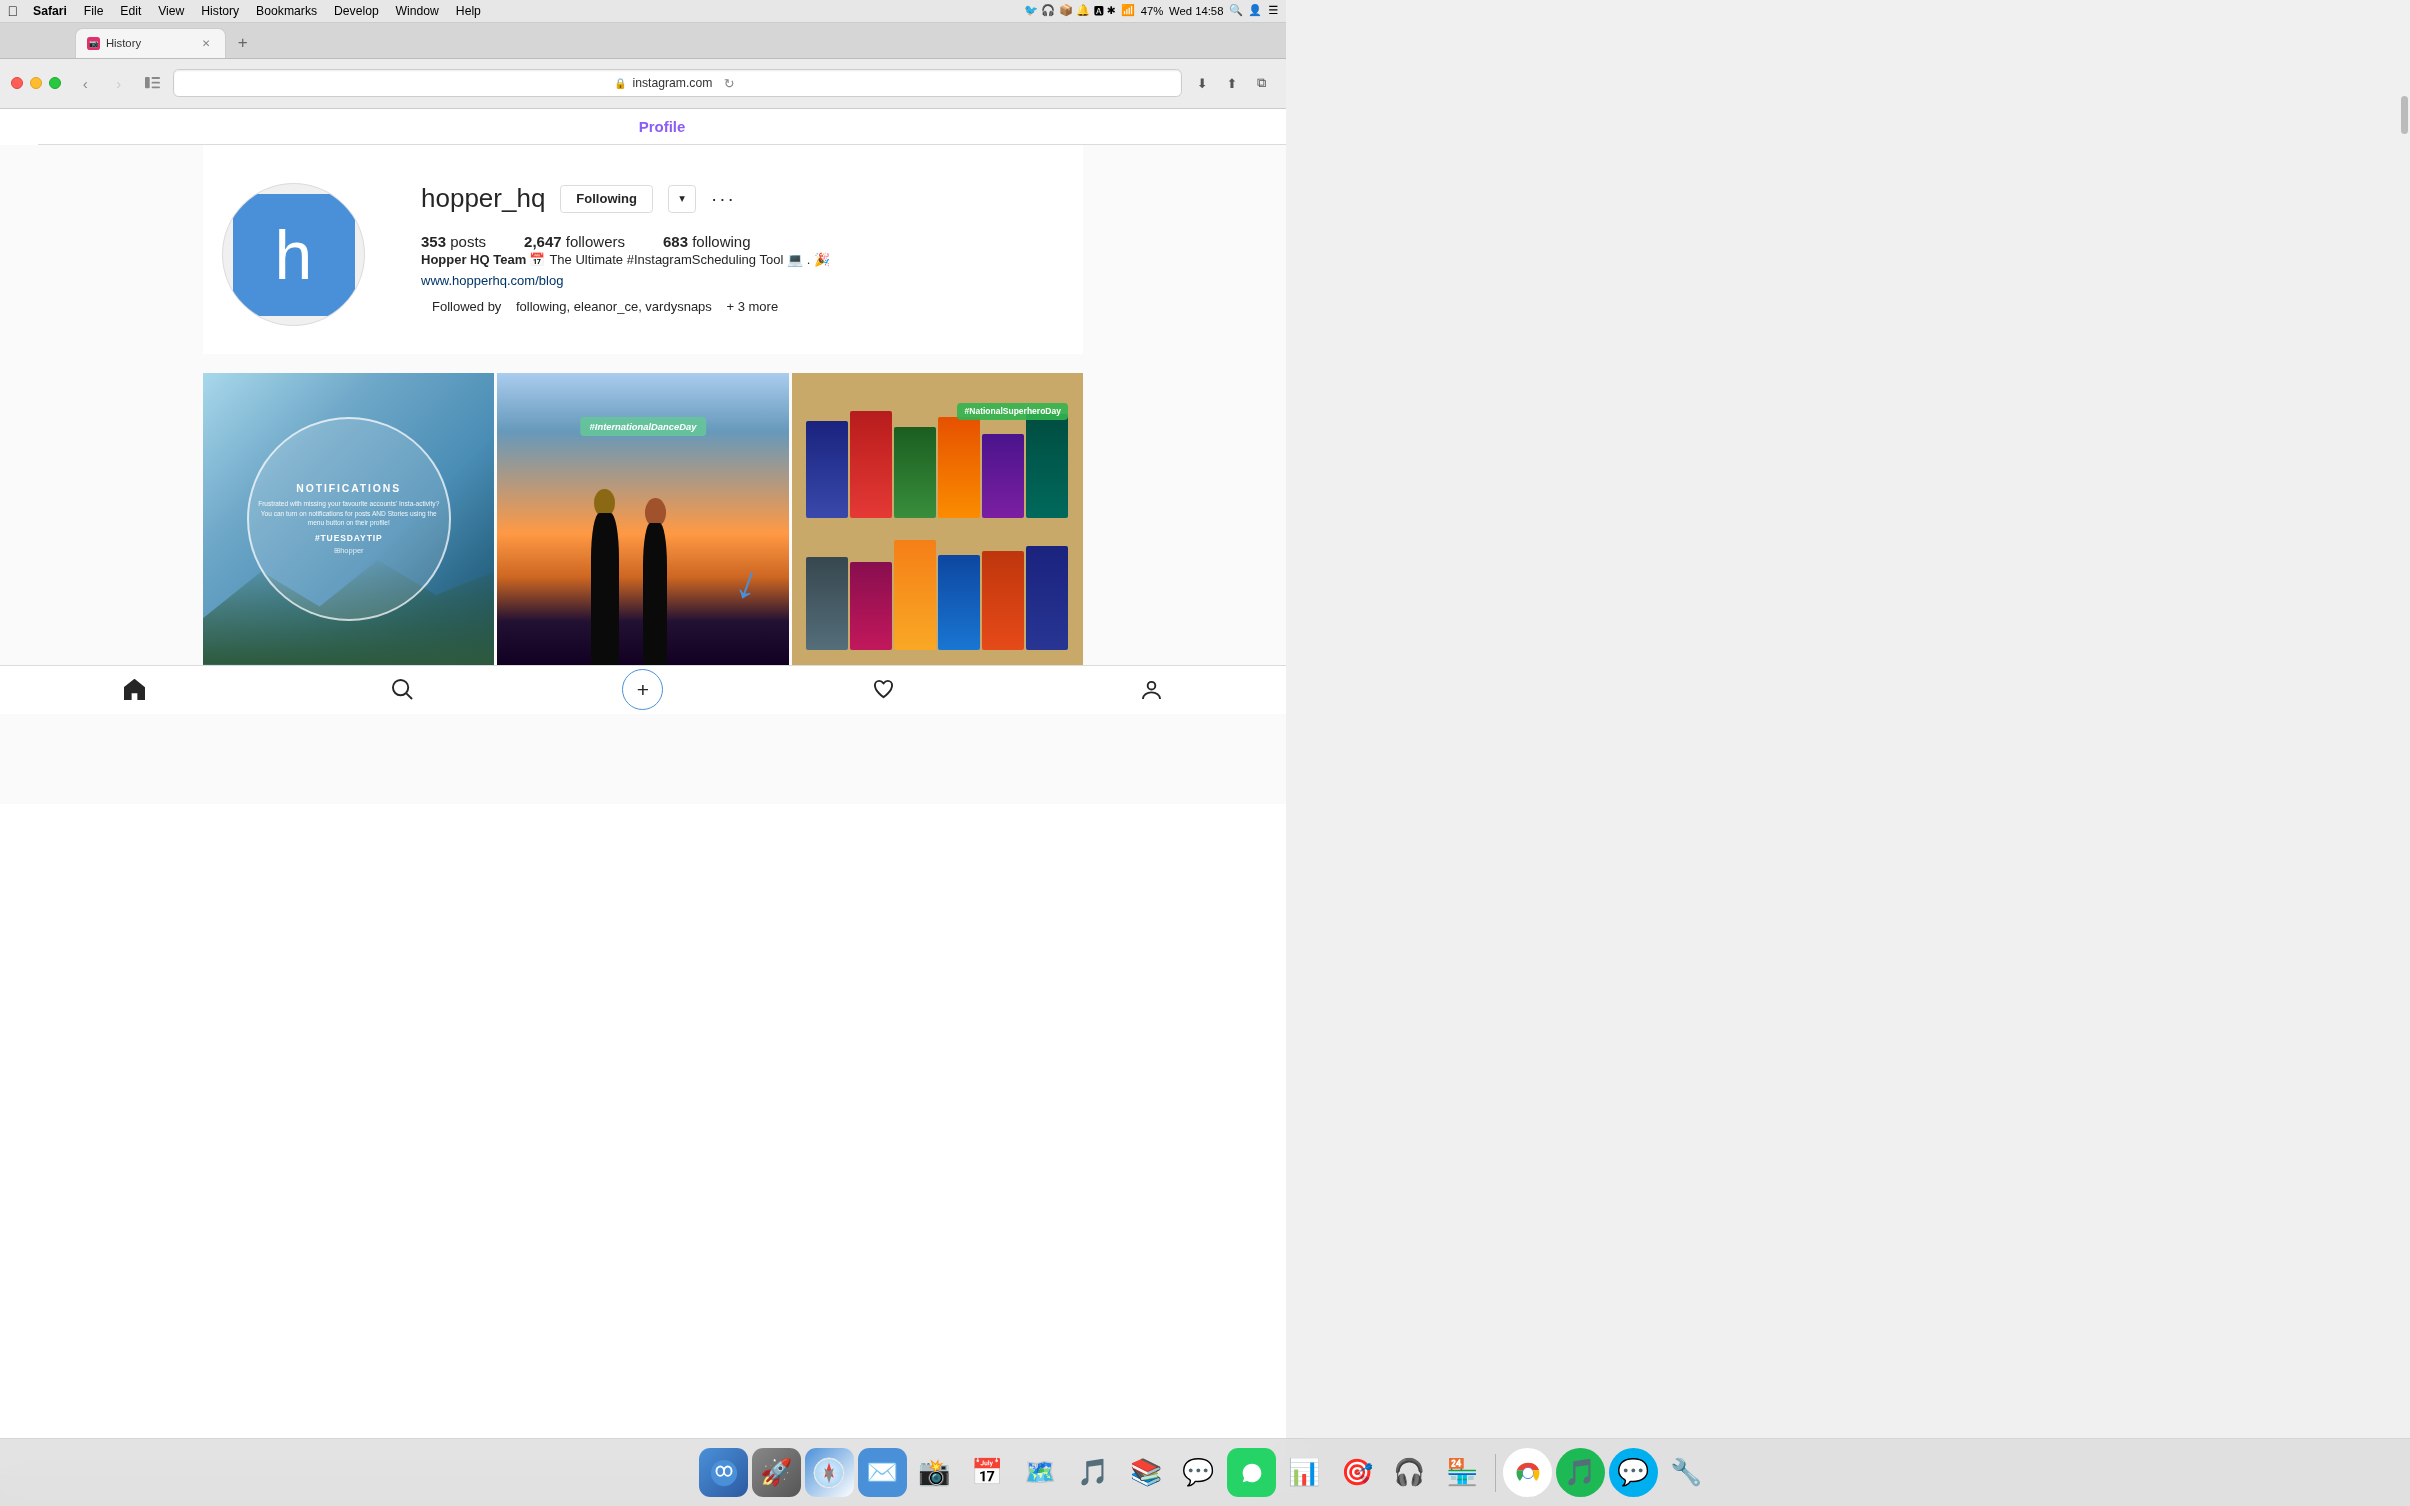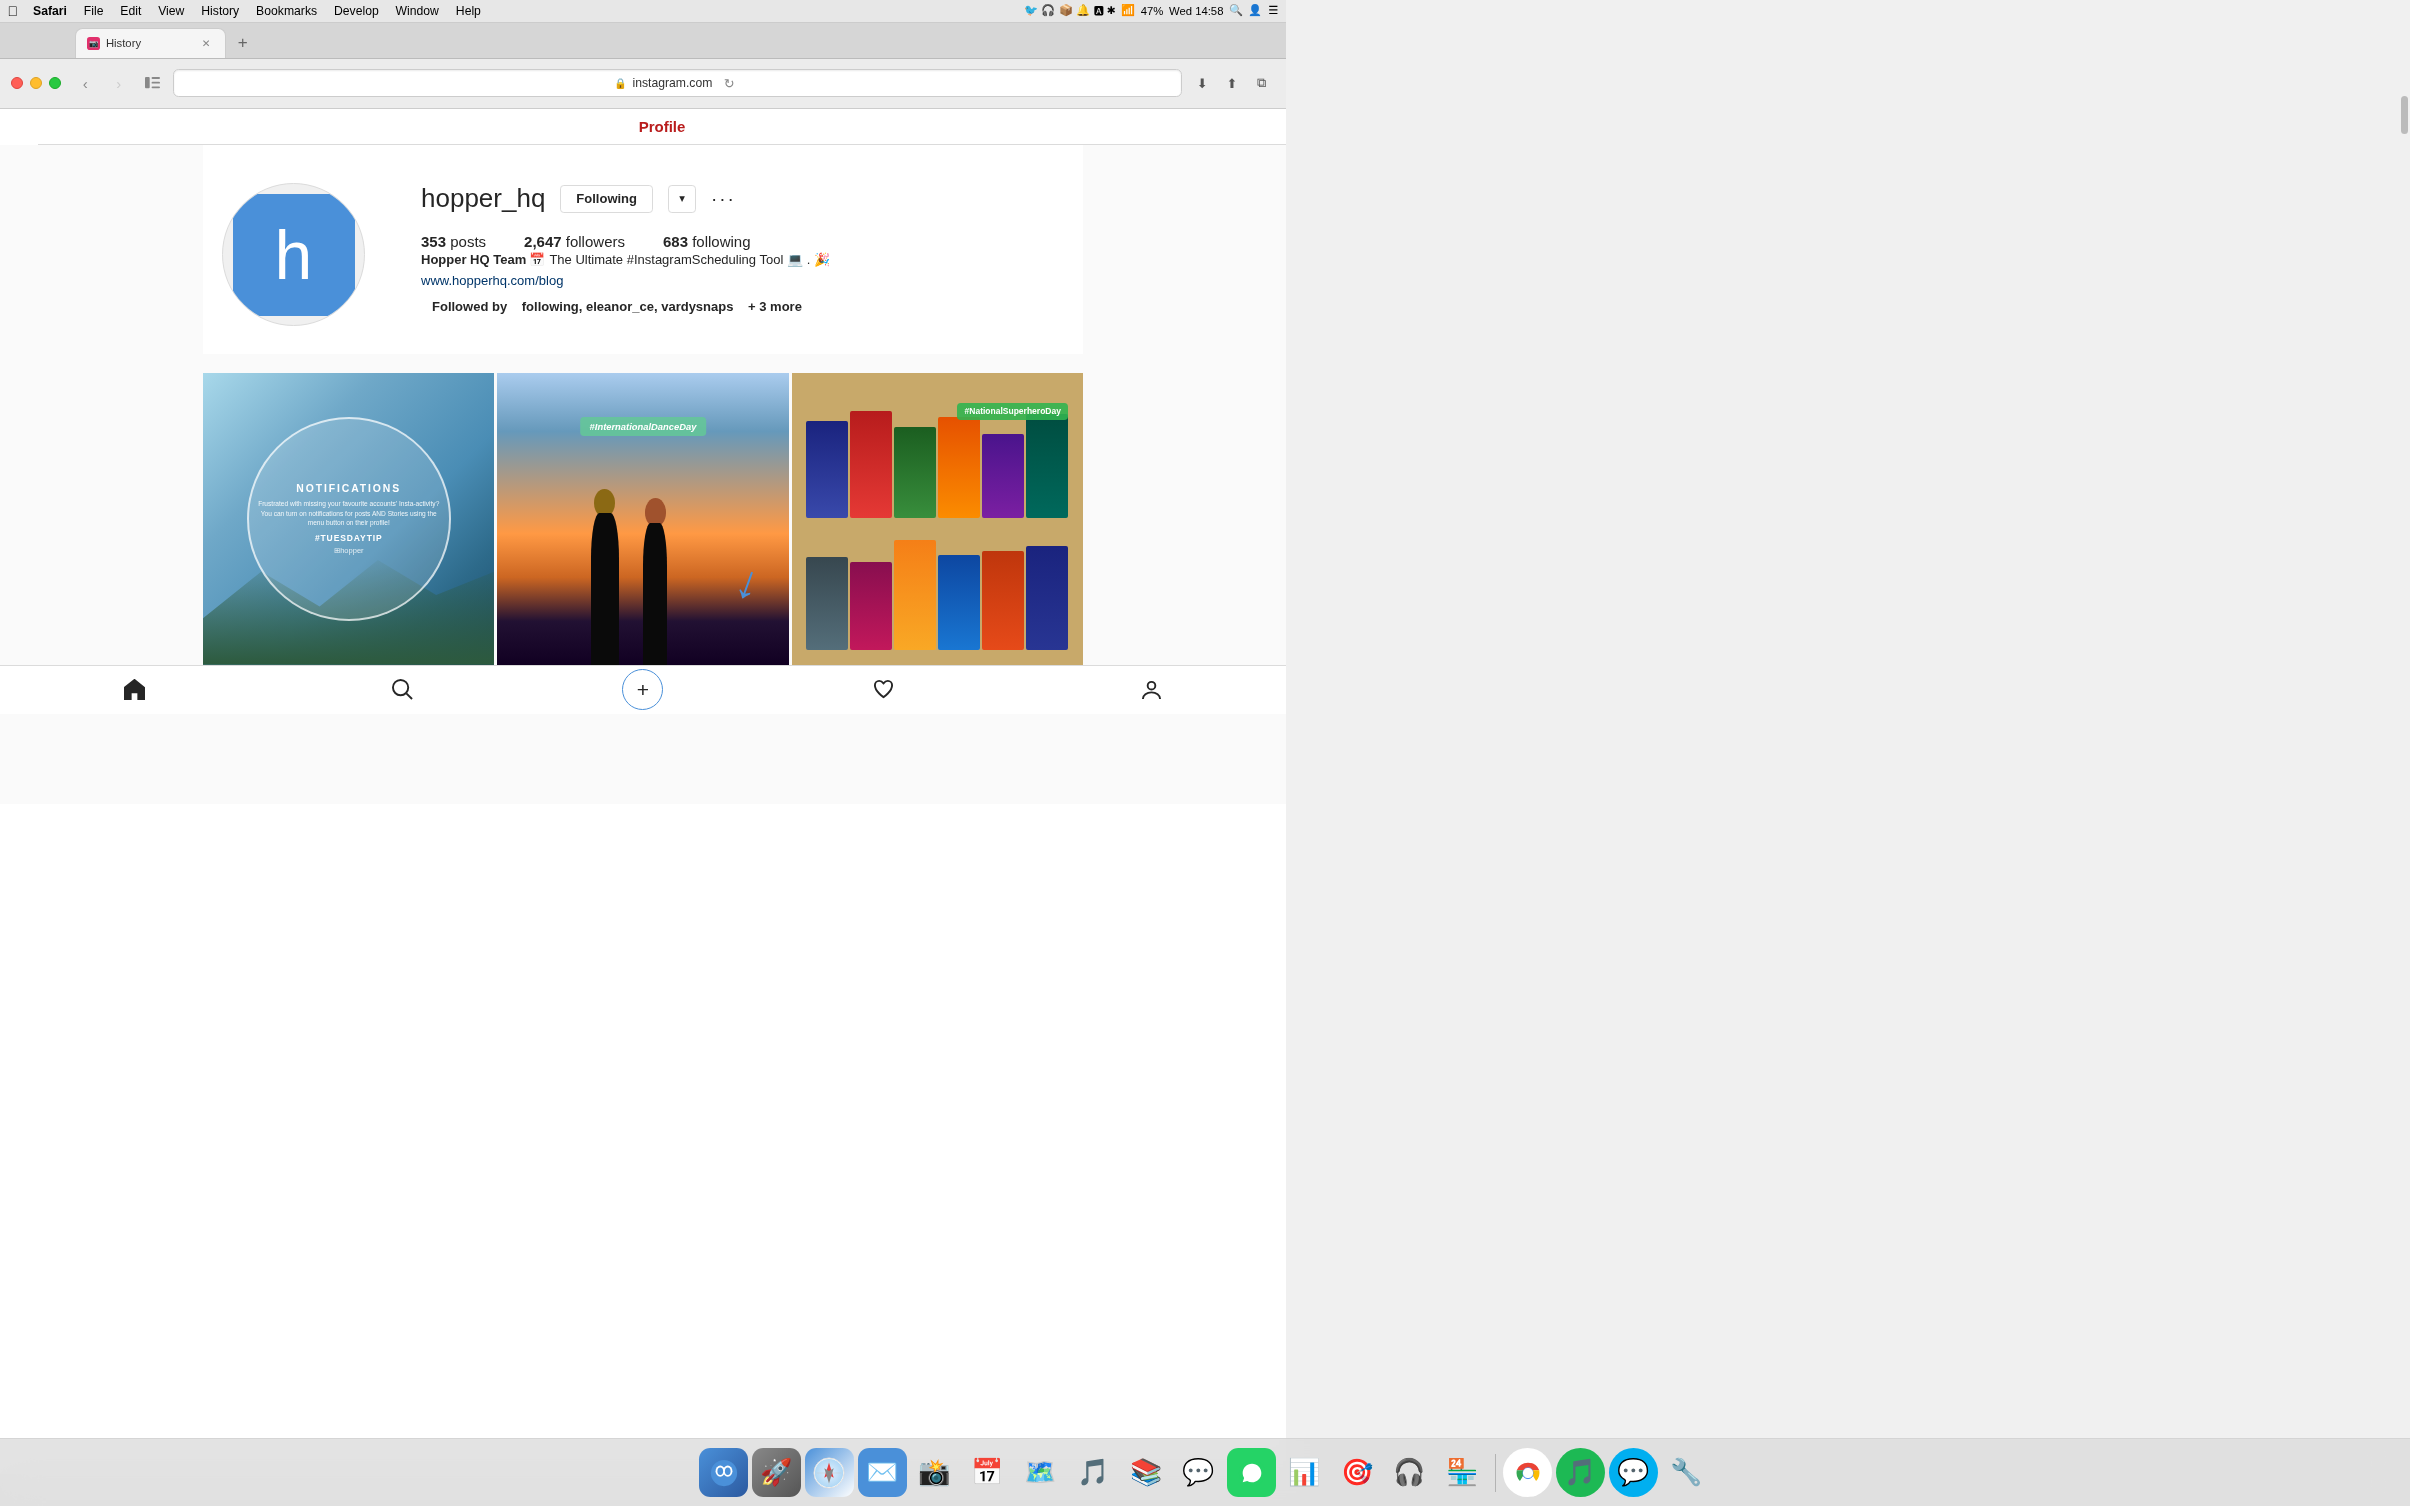--- a/index.html
+++ b/index.html
@@ -208,21 +208,21 @@
       margin-bottom: 1.9px;
     }
 
     
     .page-title-bar {
       background: white;
       text-align: center;
       padding: 9.4px 0;
       font-size: 15px;
       font-weight: 600;
-      color: #b91c1c;
+      color: #8b5cf6;
       border-bottom: 0.9px solid #dbdbdb;
       margin-left: 38px;
     }
 
     
     .instagram-page {
       background: #fafafa;
       min-height: 659px;
     }
 
@@ -338,21 +338,21 @@
     }
     .profile-bio a {
       color: #003569;
       text-decoration: none;
     }
     .followed-by {
       font-size: 13px;
       color: #262626;
       margin-top: 7.5px;
     }
-    .followed-by span { color: #262626; font-weight: 700; padding-left: 11px; }
+    .followed-by span { color: #262626; font-weight: 400; padding-left: 11px; }
 
     
     .profile-grid {
       max-width: 880px;
       margin: 0 auto;
       padding: 19px 0 0;
     }
 
     .posts-grid {
       display: grid;

